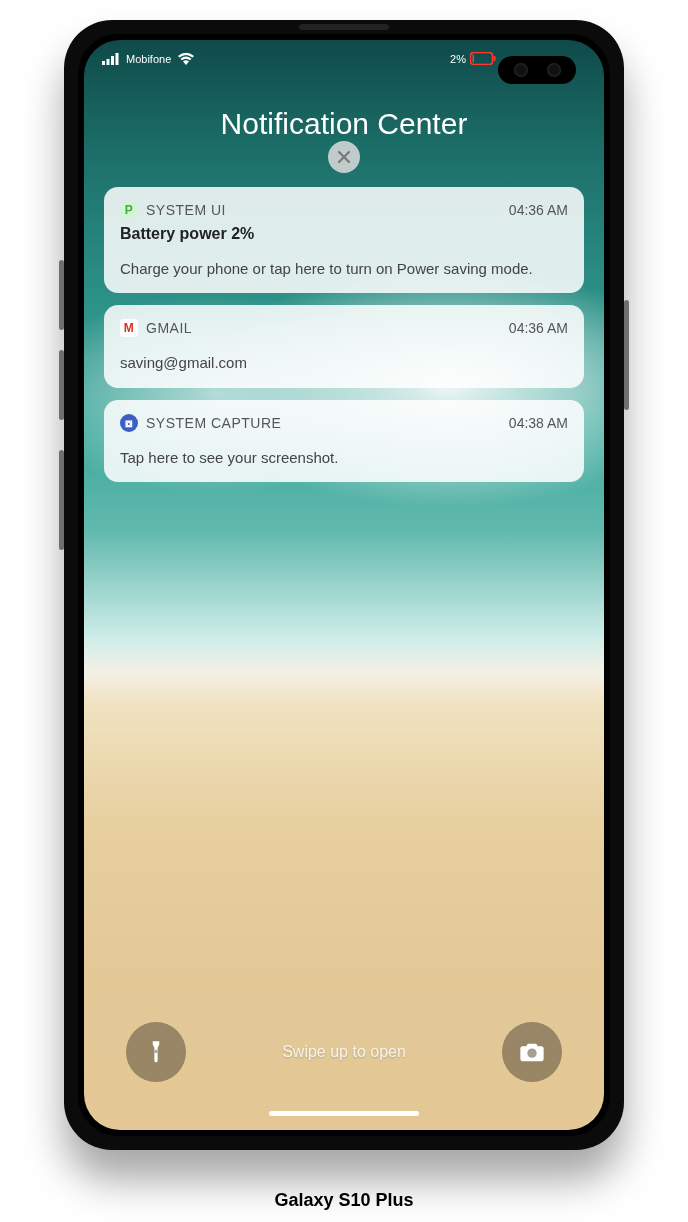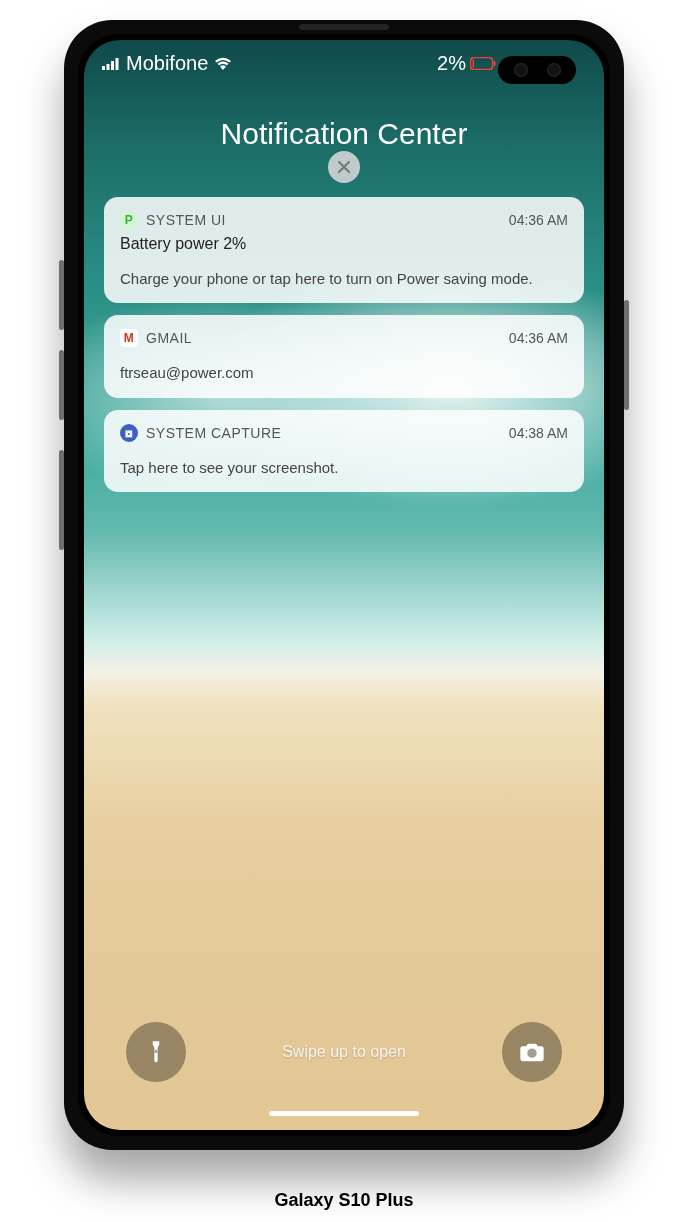--- a/index.html
+++ b/index.html
@@ -51,21 +51,21 @@
 }
 .side-btn { position: absolute; background: #706f6e; border-radius: 3px; }
 .side-btn.l1 { left: -5px; top: 240px; width: 5px; height: 70px; }
 .side-btn.l2 { left: -5px; top: 330px; width: 5px; height: 70px; }
 .side-btn.l3 { left: -5px; top: 430px; width: 5px; height: 100px; }
 .side-btn.r1 { right: -5px; top: 280px; width: 5px; height: 110px; }
 .speaker { position: absolute; top: 4px; left: 50%; transform: translateX(-50%); width: 90px; height: 6px; background: #222; border-radius: 3px; }
 .camera-pill { position: absolute; top: 16px; right: 28px; width: 78px; height: 28px; background: #000; border-radius: 16px; display: flex; align-items: center; justify-content: space-around; padding: 0 6px; z-index: 50; }
 .camera-pill .lens { width: 14px; height: 14px; background: #111; border-radius: 50%; box-shadow: inset 0 0 3px rgba(255,255,255,0.2); }
 
-.status-bar { display: flex; justify-content: space-between; align-items: center; padding: 12px 18px 0; font-size: 20px; font-weight: 500; position: relative; z-index: 40; }
+.status-bar { display: flex; justify-content: space-between; align-items: center; padding: 12px 18px 0; font-size: 11px; font-weight: 500; position: relative; z-index: 40; }
 .status-left { display: flex; align-items: center; gap: 6px; }
 .status-right { display: flex; align-items: center; gap: 4px; padding-right: 90px; }
 .signal-icon, .wifi-icon { display: inline-flex; }
 .battery-icon svg { display: block; }
 
 .lock-area { text-align: center; margin-top: 26px; position: relative; z-index: 10; }
 .lock-icon svg { width: 30px; height: 36px; }
 .time { font-size: 88px; font-weight: 200; letter-spacing: 2px; margin-top: 10px; line-height: 1; }
 .date { font-size: 24px; font-weight: 300; margin-top: 14px; }
 
@@ -74,21 +74,21 @@
 .nc-close { width: 32px; height: 32px; border-radius: 50%; background: rgba(220,220,220,0.85); color: #666; display: flex; align-items: center; justify-content: center; font-size: 18px; cursor: pointer; }
 
 .notifs { padding: 14px 20px 0; display: flex; flex-direction: column; gap: 12px; position: relative; z-index: 10; }
 .card { background: rgba(255,255,255,0.85); border-radius: 14px; padding: 14px 16px; color: #333; backdrop-filter: blur(4px); }
 .card-head { display: flex; align-items: center; justify-content: space-between; font-size: 14px; color: #555; }
 .card-head-left { display: flex; align-items: center; gap: 8px; letter-spacing: 0.5px; }
 .app-icon { width: 18px; height: 18px; border-radius: 4px; display: flex; align-items: center; justify-content: center; font-size: 12px; font-weight: bold; }
 .app-icon.sys { background: #d4f5d4; color: #3fae3f; border-radius: 50%; }
 .app-icon.gmail { background: #fff; color: #d93025; }
 .app-icon.samsung { background: #3b5fc4; color: #fff; border-radius: 50%; }
-.card-title { font-weight: 400; margin-top: 6px; font-size: 16px; color: #222; }
+.card-title { font-weight: 700; margin-top: 6px; font-size: 16px; color: #222; }
 .card-body { font-size: 15px; color: #444; margin-top: 16px; line-height: 1.35; }
 
 .bottom-row { position: absolute; bottom: 48px; left: 0; right: 0; display: flex; align-items: center; justify-content: space-between; padding: 0 42px; z-index: 10; }
 .round-btn { width: 60px; height: 60px; border-radius: 50%; background: rgba(90,78,60,0.55); display: flex; align-items: center; justify-content: center; color: #fff; cursor: pointer; }
 .swipe-text { color: rgba(255,255,255,0.85); font-size: 16px; font-weight: 400; text-shadow: 0 1px 2px rgba(0,0,0,0.2); }
 .home-indicator { position: absolute; bottom: 14px; left: 50%; transform: translateX(-50%); width: 150px; height: 5px; background: #fff; border-radius: 3px; z-index: 10; }
 
 .caption { margin-top: 40px; font-size: 18px; font-weight: 700; color: #000; }
 </style>
 </head>
@@ -167,21 +167,21 @@
             <div class="card-body">Charge your phone or tap here to turn on Power saving mode.</div>
           </div>
           <div class="card">
             <div class="card-head">
               <div class="card-head-left">
                 <div class="app-icon gmail">M</div>
                 <span>GMAIL</span>
               </div>
               <span>04:36 AM</span>
             </div>
-            <div class="card-body">ftrseau@power.com</div>
+            <div class="card-body">saving@gmail.com</div>
           </div>
           <div class="card">
             <div class="card-head">
               <div class="card-head-left">
                 <div class="app-icon samsung">⧇</div>
                 <span>SYSTEM CAPTURE</span>
               </div>
               <span>04:38 AM</span>
             </div>
             <div class="card-body">Tap here to see your screenshot.</div>

